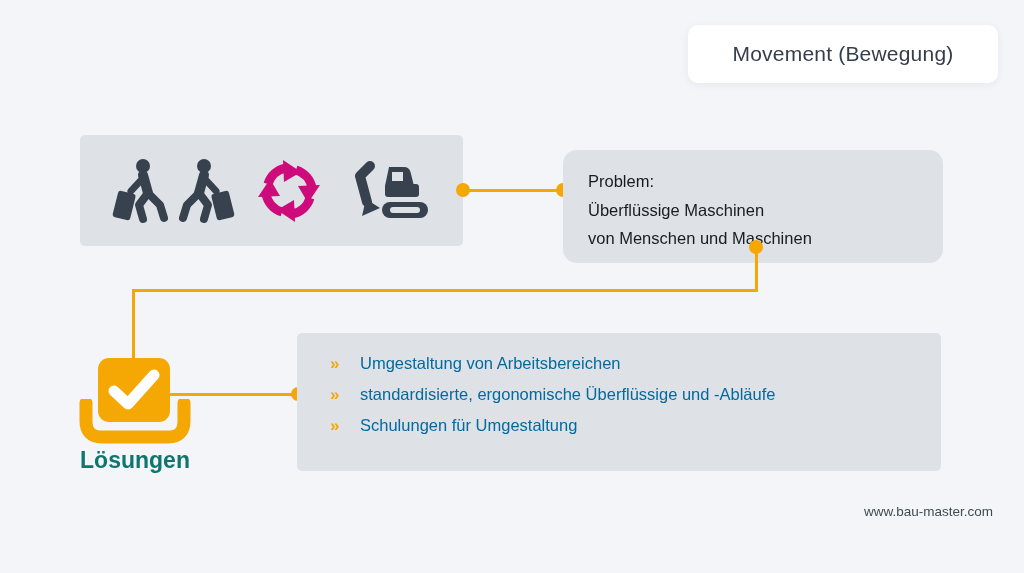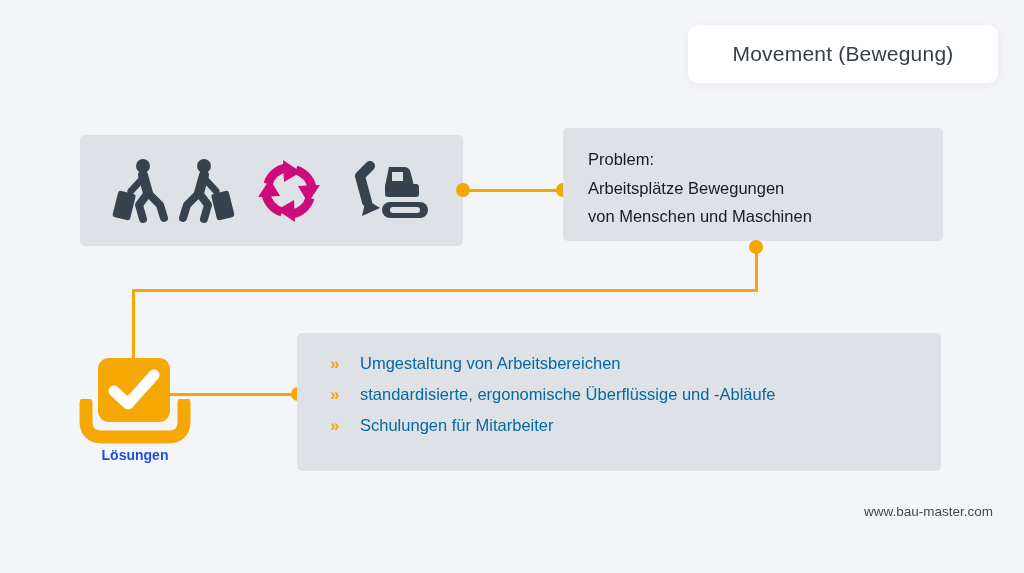--- a/index.html
+++ b/index.html
@@ -49,24 +49,25 @@
     position: absolute;
     background: #F5A803;
   }
   .dot {
     position: absolute;
     width: 14px; height: 14px;
     border-radius: 50%;
     background: #F5A803;
   }
   .problem-panel {
-    left: 563px; top: 128px;
+    left: 563px; top: 150px;
     width: 380px; height: 113px;
     padding: 17px 0 0 25px;
     box-sizing: border-box;
+    border-radius: 14px;
   }
   .problem-panel div {
     font-size: 16.5px;
     line-height: 28.5px;
     color: #181c20;
   }
   .solutions-panel {
     left: 297px; top: 333px;
     width: 644px; height: 138px;
     padding: 21px 0 0 33px;
@@ -97,23 +98,23 @@
     display: flex;
     align-items: center;
     justify-content: center;
   }
   .tray { position: absolute; left: 79px; top: 399px; }
   .solutions-label {
     position: absolute;
     left: 60px; top: 447px;
     width: 150px;
     text-align: center;
-    font-size: 14px;
+    font-size: 23px;
     font-weight: 700;
-    color: #1d4ed8;
+    color: #0f766e;
   }
   .footer-url {
     position: absolute;
     right: 23px; top: 504px;
     font-size: 13.5px;
     color: #414a53;
   }
 </style>
 </head>
 <body>
@@ -185,21 +186,21 @@
       </svg>
     </div>
   </div>
 
   <div class="line" style="left:463px; top:188.5px; width:100px; height:3px;"></div>
   <div class="dot" style="left:456px; top:183px;"></div>
   <div class="dot" style="left:556px; top:183px;"></div>
 
   <div class="panel problem-panel">
     <div>Problem:</div>
-    <div>Arbeitsplätze Bewegungen</div>
+    <div>Überflüssige Maschinen</div>
     <div>von Menschen und Maschinen</div>
   </div>
 
   <div class="dot" style="left:749px; top:240px;"></div>
   <div class="line" style="left:754.5px; top:247px; width:3px; height:45px;"></div>
   <div class="line" style="left:131.5px; top:289px; width:626px; height:3px;"></div>
   <div class="line" style="left:131.5px; top:289px; width:3px; height:73px;"></div>
 
   <div class="line" style="left:170px; top:392.5px; width:128px; height:3px;"></div>
   <div class="dot" style="left:291px; top:387px;"></div>
@@ -220,19 +221,19 @@
     <div class="bullet-row">
       <span class="chevron">»</span>
       <span class="bullet-text">Umgestaltung von Arbeitsbereichen</span>
     </div>
     <div class="bullet-row">
       <span class="chevron">»</span>
       <span class="bullet-text">standardisierte, ergonomische Überflüssige und -Abläufe</span>
     </div>
     <div class="bullet-row">
       <span class="chevron">»</span>
-      <span class="bullet-text">Schulungen für Mitarbeiter</span>
+      <span class="bullet-text">Schulungen für Umgestaltung</span>
     </div>
   </div>
 
   <div class="footer-url">www.bau-master.com</div>
 
 </div>
 
 </body></html>

